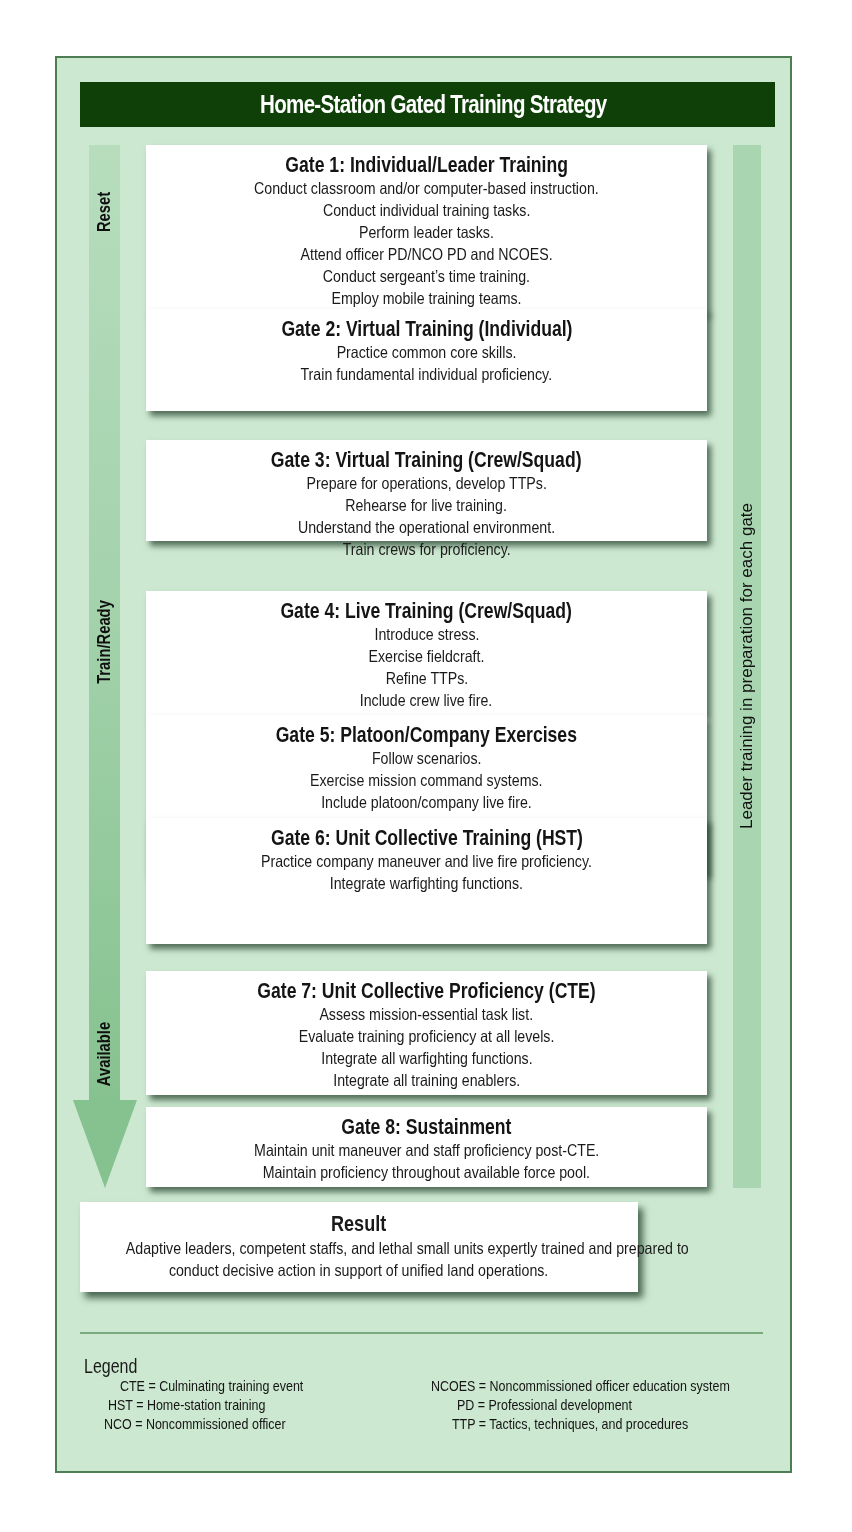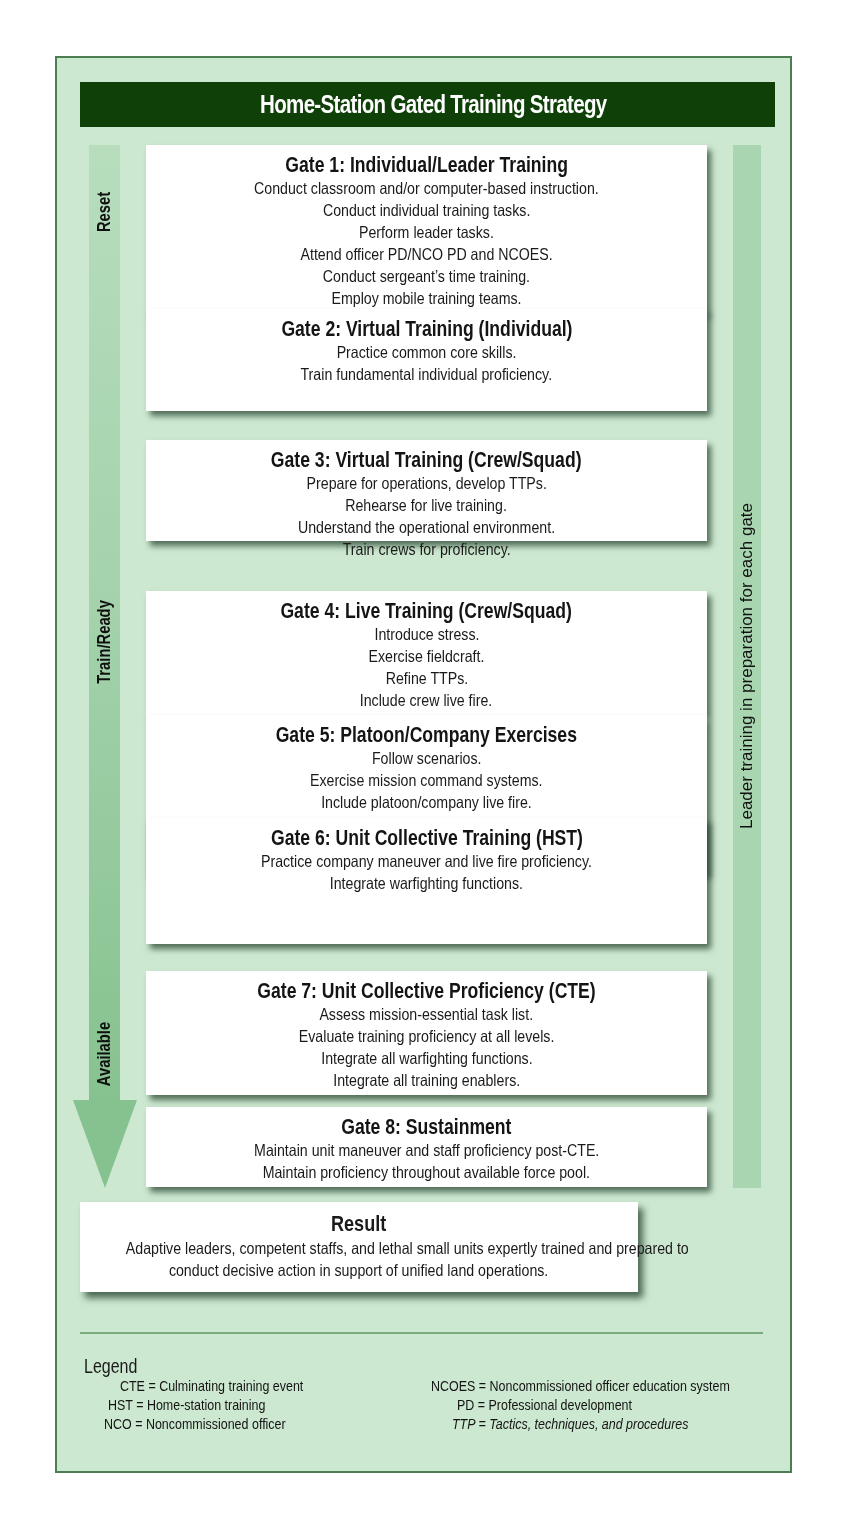--- a/index.html
+++ b/index.html
@@ -136,13 +136,13 @@
 </div>
 
 <div class="divider"></div>
 
 <div class="legend-title"><span>Legend</span></div>
 <div class="legend-item" style="left:108px;top:1378px;margin-left:12px;"><span style="display:inline-block;">CTE = Culminating training event</span></div>
 <div class="legend-item" style="left:108px;top:1397px;"><span style="display:inline-block;">HST = Home-station training</span></div>
 <div class="legend-item" style="left:104px;top:1416px;"><span style="display:inline-block;">NCO = Noncommissioned officer</span></div>
 <div class="legend-item" style="left:431px;top:1378px;"><span style="display:inline-block;">NCOES = Noncommissioned officer education system</span></div>
 <div class="legend-item" style="left:457px;top:1397px;"><span style="display:inline-block;">PD = Professional development</span></div>
-<div class="legend-item" style="left:452px;top:1416px;font-style:italic;"><span style="display:inline-block;">TTP = Tactics, techniques, and procedures</span></div>
+<div class="legend-item" style="left:452px;top:1416px;"><span style="display:inline-block;">TTP = Tactics, techniques, and procedures</span></div>
 
 </body></html>

